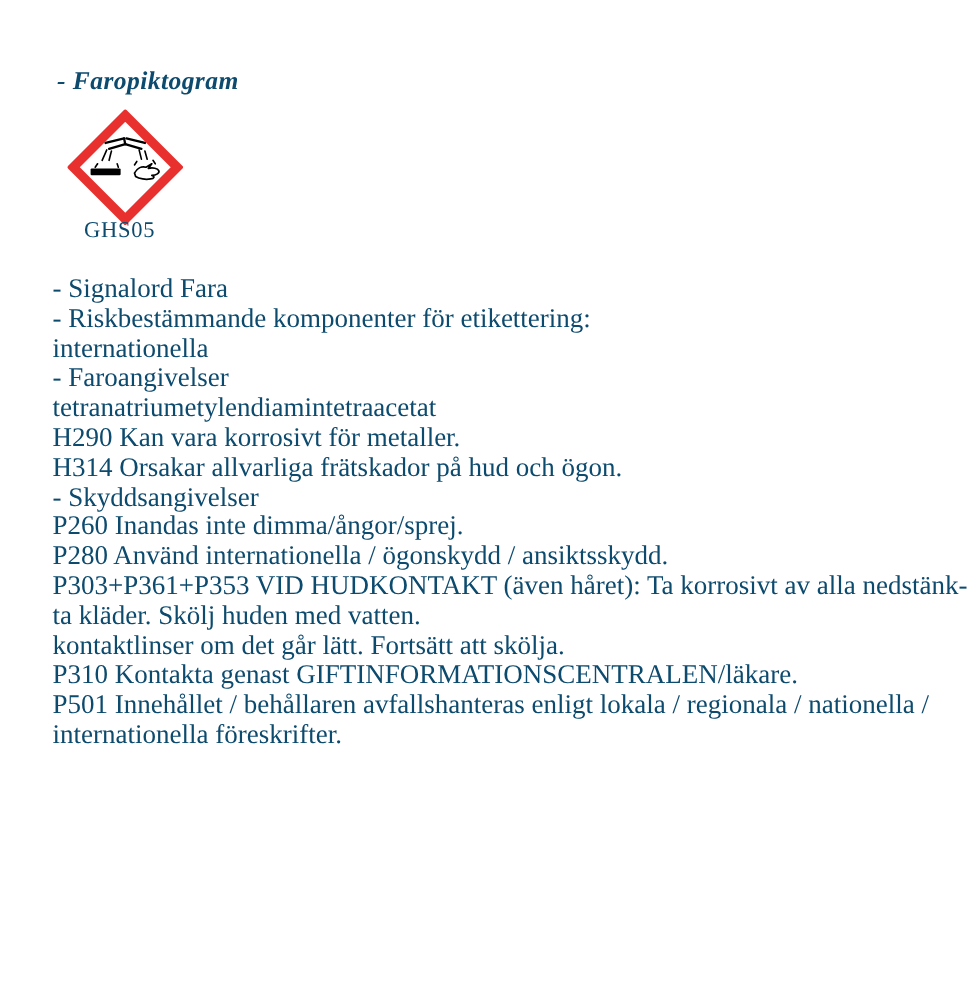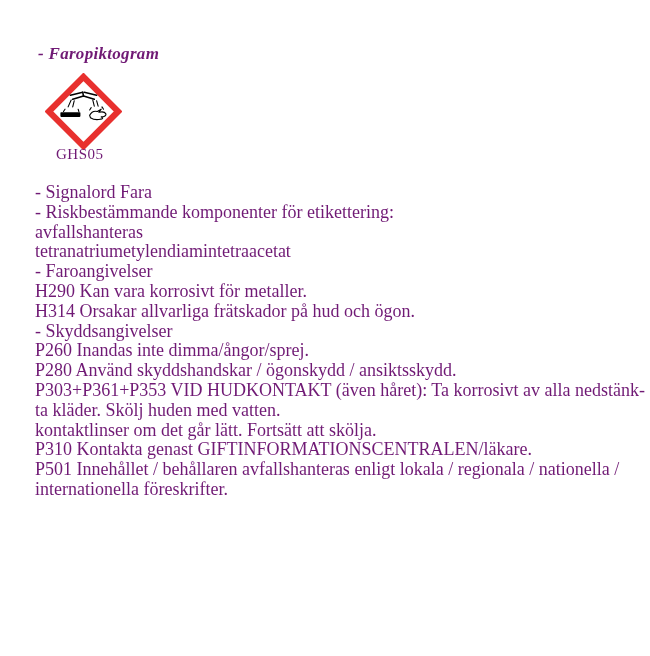--- a/index.html
+++ b/index.html
@@ -1,21 +1,21 @@
 <!DOCTYPE html>
 <html><head>
 <meta charset="utf-8">
 <style>
   html, body { margin: 0; padding: 0; background: #ffffff; }
   .page {
     position: relative;
     width: 650px;
     height: 603px;
     background: #ffffff;
-    color: #701a75;
+    color: #0c4a6e;
     font-family: "Liberation Serif", serif;
     overflow: hidden;
   }
   .heading {
     position: absolute;
     left: 38px;
     top: 44px;
     font-size: 17px;
     font-weight: bold;
     font-style: italic;
@@ -90,35 +90,35 @@
   </div>
 
   <div class="ghs-label">GHS05</div>
 
   <div class="body-text">
 
       <div class="text-line">- Signalord Fara</div>
 
       <div class="text-line">- Riskbestämmande komponenter för etikettering:</div>
 
-      <div class="text-line">avfallshanteras</div>
+      <div class="text-line">internationella</div>
+
+      <div class="text-line">- Faroangivelser</div>
 
       <div class="text-line">tetranatriumetylendiamintetraacetat</div>
-
-      <div class="text-line">- Faroangivelser</div>
 
       <div class="text-line">H290 Kan vara korrosivt för metaller.</div>
 
       <div class="text-line">H314 Orsakar allvarliga frätskador på hud och ögon.</div>
 
       <div class="text-line">- Skyddsangivelser</div>
 
       <div class="text-line">P260 Inandas inte dimma/ångor/sprej.</div>
 
-      <div class="text-line">P280 Använd skyddshandskar / ögonskydd / ansiktsskydd.</div>
+      <div class="text-line">P280 Använd internationella / ögonskydd / ansiktsskydd.</div>
 
       <div class="text-line">P303+P361+P353 VID HUDKONTAKT (även håret): Ta korrosivt av alla nedstänk-</div>
 
       <div class="text-line">ta kläder. Skölj huden med vatten.</div>
 
 
 
       <div class="text-line">kontaktlinser om det går lätt. Fortsätt att skölja.</div>
 
       <div class="text-line">P310 Kontakta genast GIFTINFORMATIONSCENTRALEN/läkare.</div>

